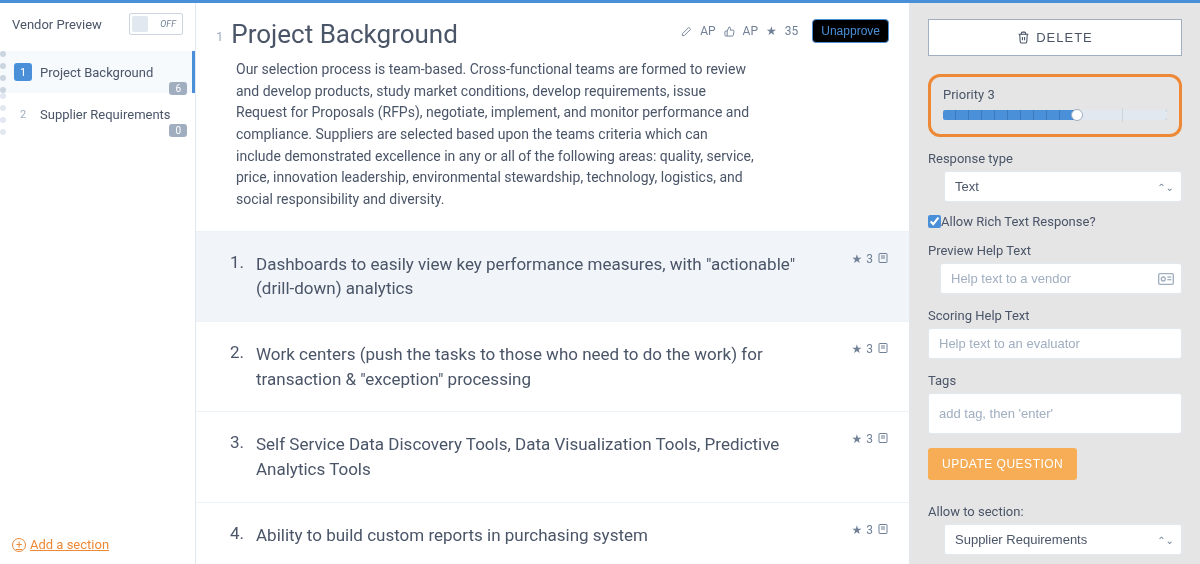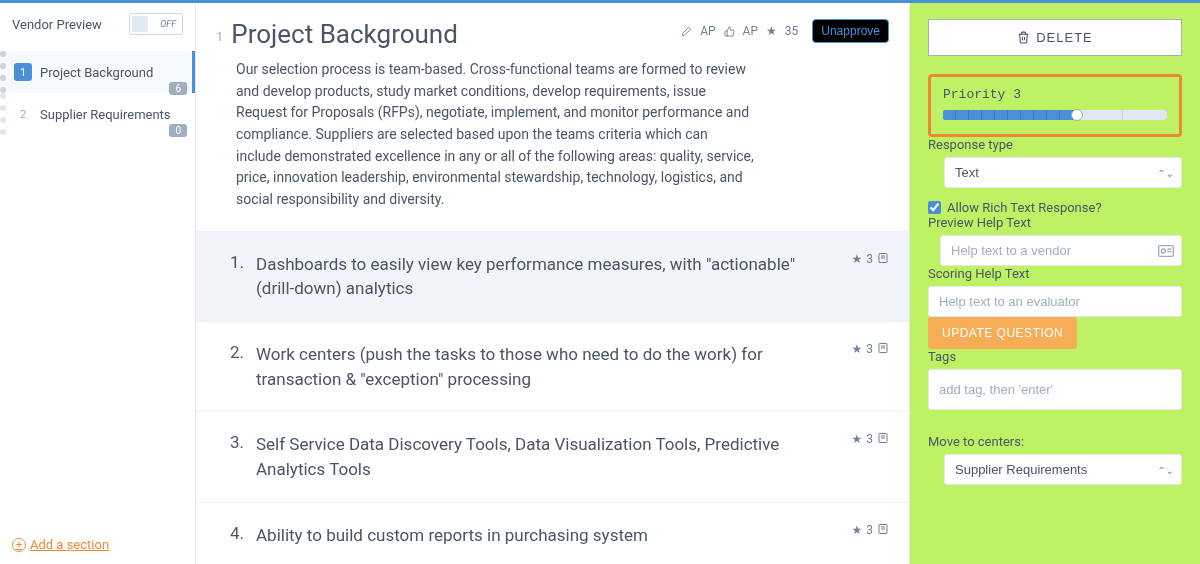--- a/index.html
+++ b/index.html
@@ -34,35 +34,35 @@
 .unapprove-btn { border: 1px solid #4a90d9; color: #4a90d9; background: #000000; padding: 4px 8px; border-radius: 4px; font-size: 12px; cursor: pointer; margin-left: 6px; }
 .section-desc { margin-top: 10px; margin-left: 20px; font-size: 14px; line-height: 1.55; color: #4a5568; max-width: 520px; }
 
 .question { display: flex; padding: 20px 20px; border-top: 1px solid #edf2f7; }
 .question.active { background: #f1f4f8; }
 .q-num { width: 40px; font-size: 17px; color: #4a5568; text-align: right; padding-right: 12px; }
 .q-text { flex: 1; font-size: 17px; color: #4a5568; line-height: 1.45; padding-right: 20px; }
 .q-meta { display: flex; align-items: flex-start; gap: 4px; font-size: 12px; color: #718096; white-space: nowrap; }
 
 
-.right-panel { width: 290px; padding: 16px 18px; overflow-y: auto; background: #bef264; }
+.right-panel { width: 290px; padding: 16px 18px; overflow-y: auto; background: #e5e5e5; }
 .delete-btn { width: 100%; border: 1px solid #a0aec0; background: #fff; color: #4a5568; padding: 10px; font-size: 13px; letter-spacing: 1px; cursor: pointer; display: flex; align-items: center; justify-content: center; gap: 6px; }
-.priority-box { border: 3px solid #ed8936; border-radius: 4px; padding: 10px 12px 14px 12px; margin-top: 18px; font-family: Liberation Mono, monospace; }
+.priority-box { border: 3px solid #ed8936; border-radius: 12px; padding: 10px 12px 14px 12px; margin-top: 18px; }
 .priority-label { font-size: 13px; color: #4a5568; margin-bottom: 8px; }
 .slider-track { position: relative; height: 10px; background: repeating-linear-gradient(90deg, #4a90d9 0 12px, #3a7bc0 12px 13px) 0 0 / 100% 100%; border-radius: 2px; }
 .slider-track-bg { position: absolute; left: 60%; right: 0; top: 0; bottom: 0; background: #e2e8f0; border-radius: 0 2px 2px 0; }
 .slider-thumb { position: absolute; left: 60%; top: 50%; transform: translate(-50%,-50%); width: 12px; height: 12px; background: #fff; border: 1px solid #a0aec0; border-radius: 50%; }
 .slider-tick { position: absolute; top: -2px; bottom: -2px; width: 1px; background: #cbd5e0; }
-.field { }
+.field { margin-top: 14px; }
 .field-label { font-size: 13px; color: #4a5568; margin-bottom: 5px; display: block; }
 .select-wrap { position: relative; padding-left: 16px; }
 .select-wrap select, .text-input { width: 100%; border: 1px solid #e2e8f0; background: #fff; padding: 7px 10px; font-size: 13px; color: #4a5568; border-radius: 3px; appearance: none; }
 .select-caret { position: absolute; right: 8px; top: 50%; transform: translateY(-50%); font-size: 10px; color: #718096; pointer-events: none; }
 .text-input::placeholder { color: #a0aec0; }
-.checkbox-row { display: flex; align-items: center; gap: 6px; margin-top: 12px; font-size: 13px; color: #4a5568; }
+.checkbox-row { display: flex; align-items: center; margin-top: 12px; font-size: 13px; color: #4a5568; }
 .checkbox-row input { accent-color: #4a90d9; }
 .input-with-icon { position: relative; padding-left: 12px; }
 .input-icon-right { position: absolute; right: 8px; top: 50%; transform: translateY(-50%); color: #a0aec0; font-size: 14px; }
 .btn-orange { background: #ed8936; color: #fff; border: none; padding: 9px 14px; font-size: 12px; letter-spacing: 0.5px; border-radius: 3px; cursor: pointer; display: inline-flex; align-items: center; gap: 5px; }
 .btn-orange.light { background: #f6ad55; }
 .move-section { margin-top: 24px; }
 svg { display: block; }
 </style>
 </head>
 <body>
@@ -236,30 +236,30 @@
         </span>
       </div>
     </div>
 
     <div class="field">
       <label class="field-label">Scoring Help Text</label>
       <input class="text-input" placeholder="Help text to an evaluator" style="">
     </div>
 
     <div class="field">
-      <button class="btn-orange light">UPDATE QUESTION</button>
-    </div>
-
-    <div class="field">
       <label class="field-label">Tags</label>
       <input class="text-input" style="padding: 12px 10px;" placeholder="add tag, then 'enter'">
     </div>
 
+    <div class="field">
+      <button class="btn-orange light">UPDATE QUESTION</button>
+    </div>
+
     <div class="move-section">
-      <label class="field-label">Move to centers:</label>
+      <label class="field-label">Allow to section:</label>
       <div class="select-wrap" style="margin-top:5px">
         <select>
           <option>Supplier Requirements</option>
         </select>
         <span class="select-caret">⌃⌄</span>
       </div>
 
     </div>
   </div>
 </div>

